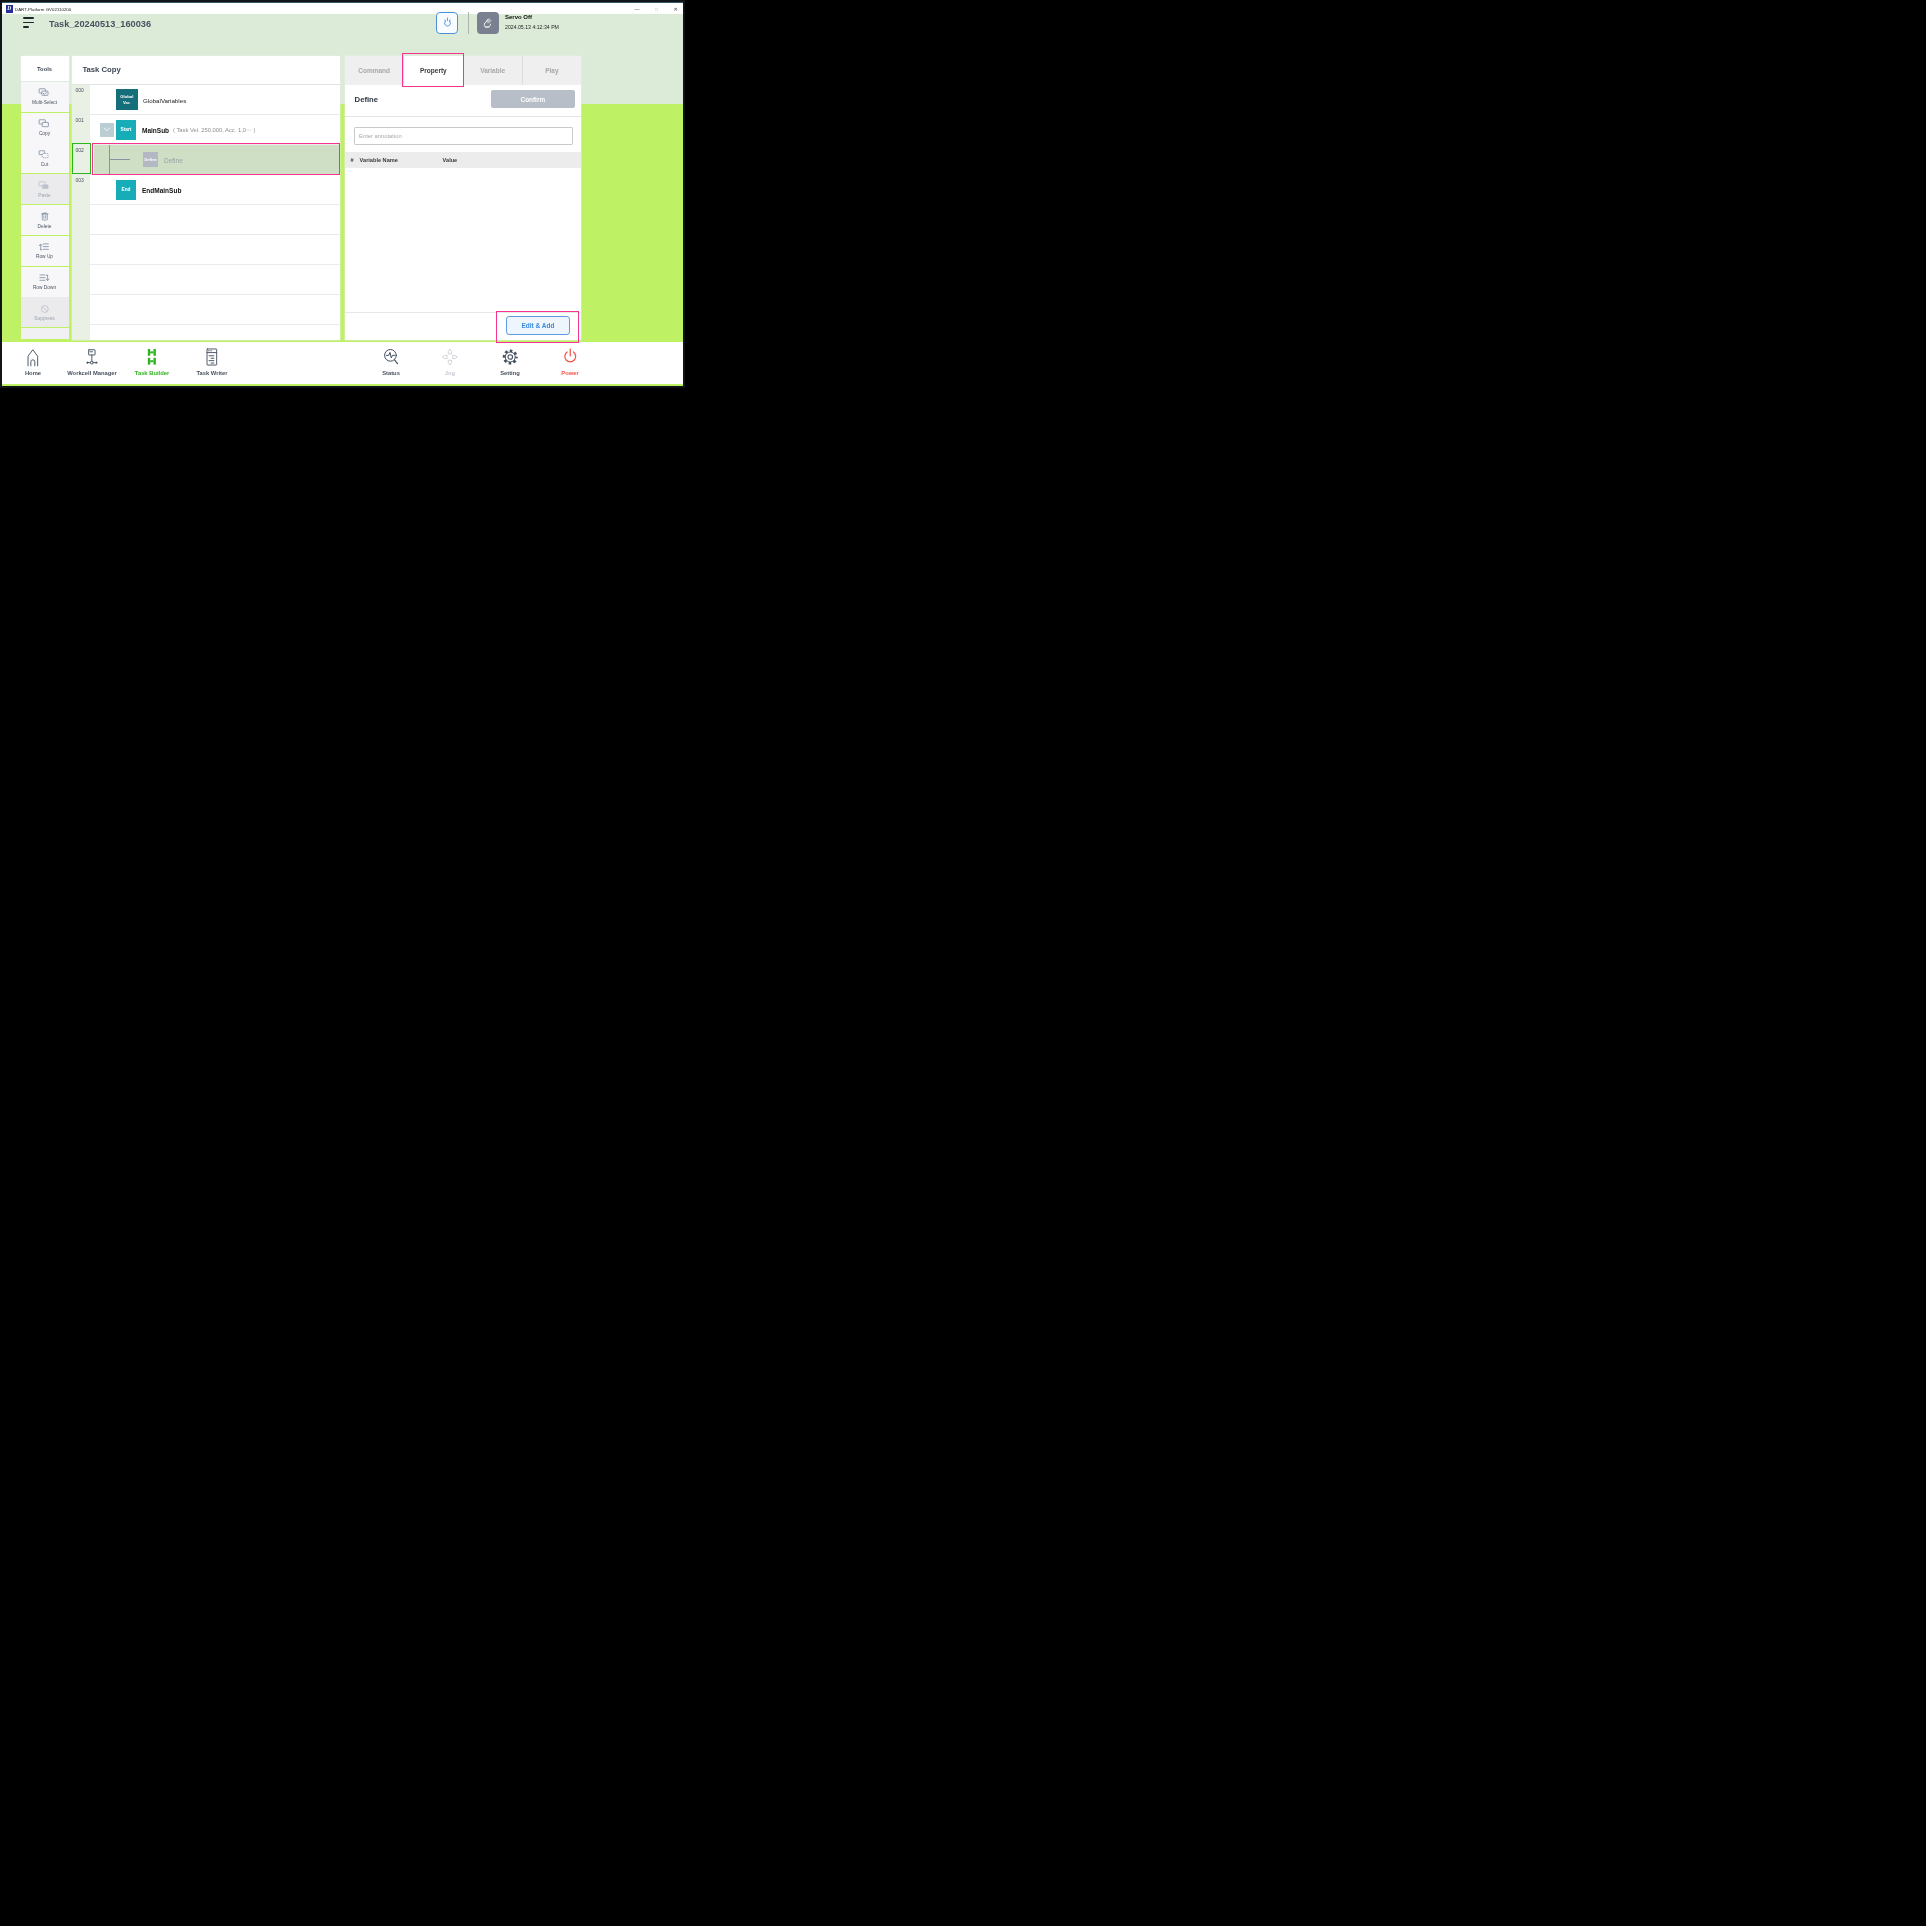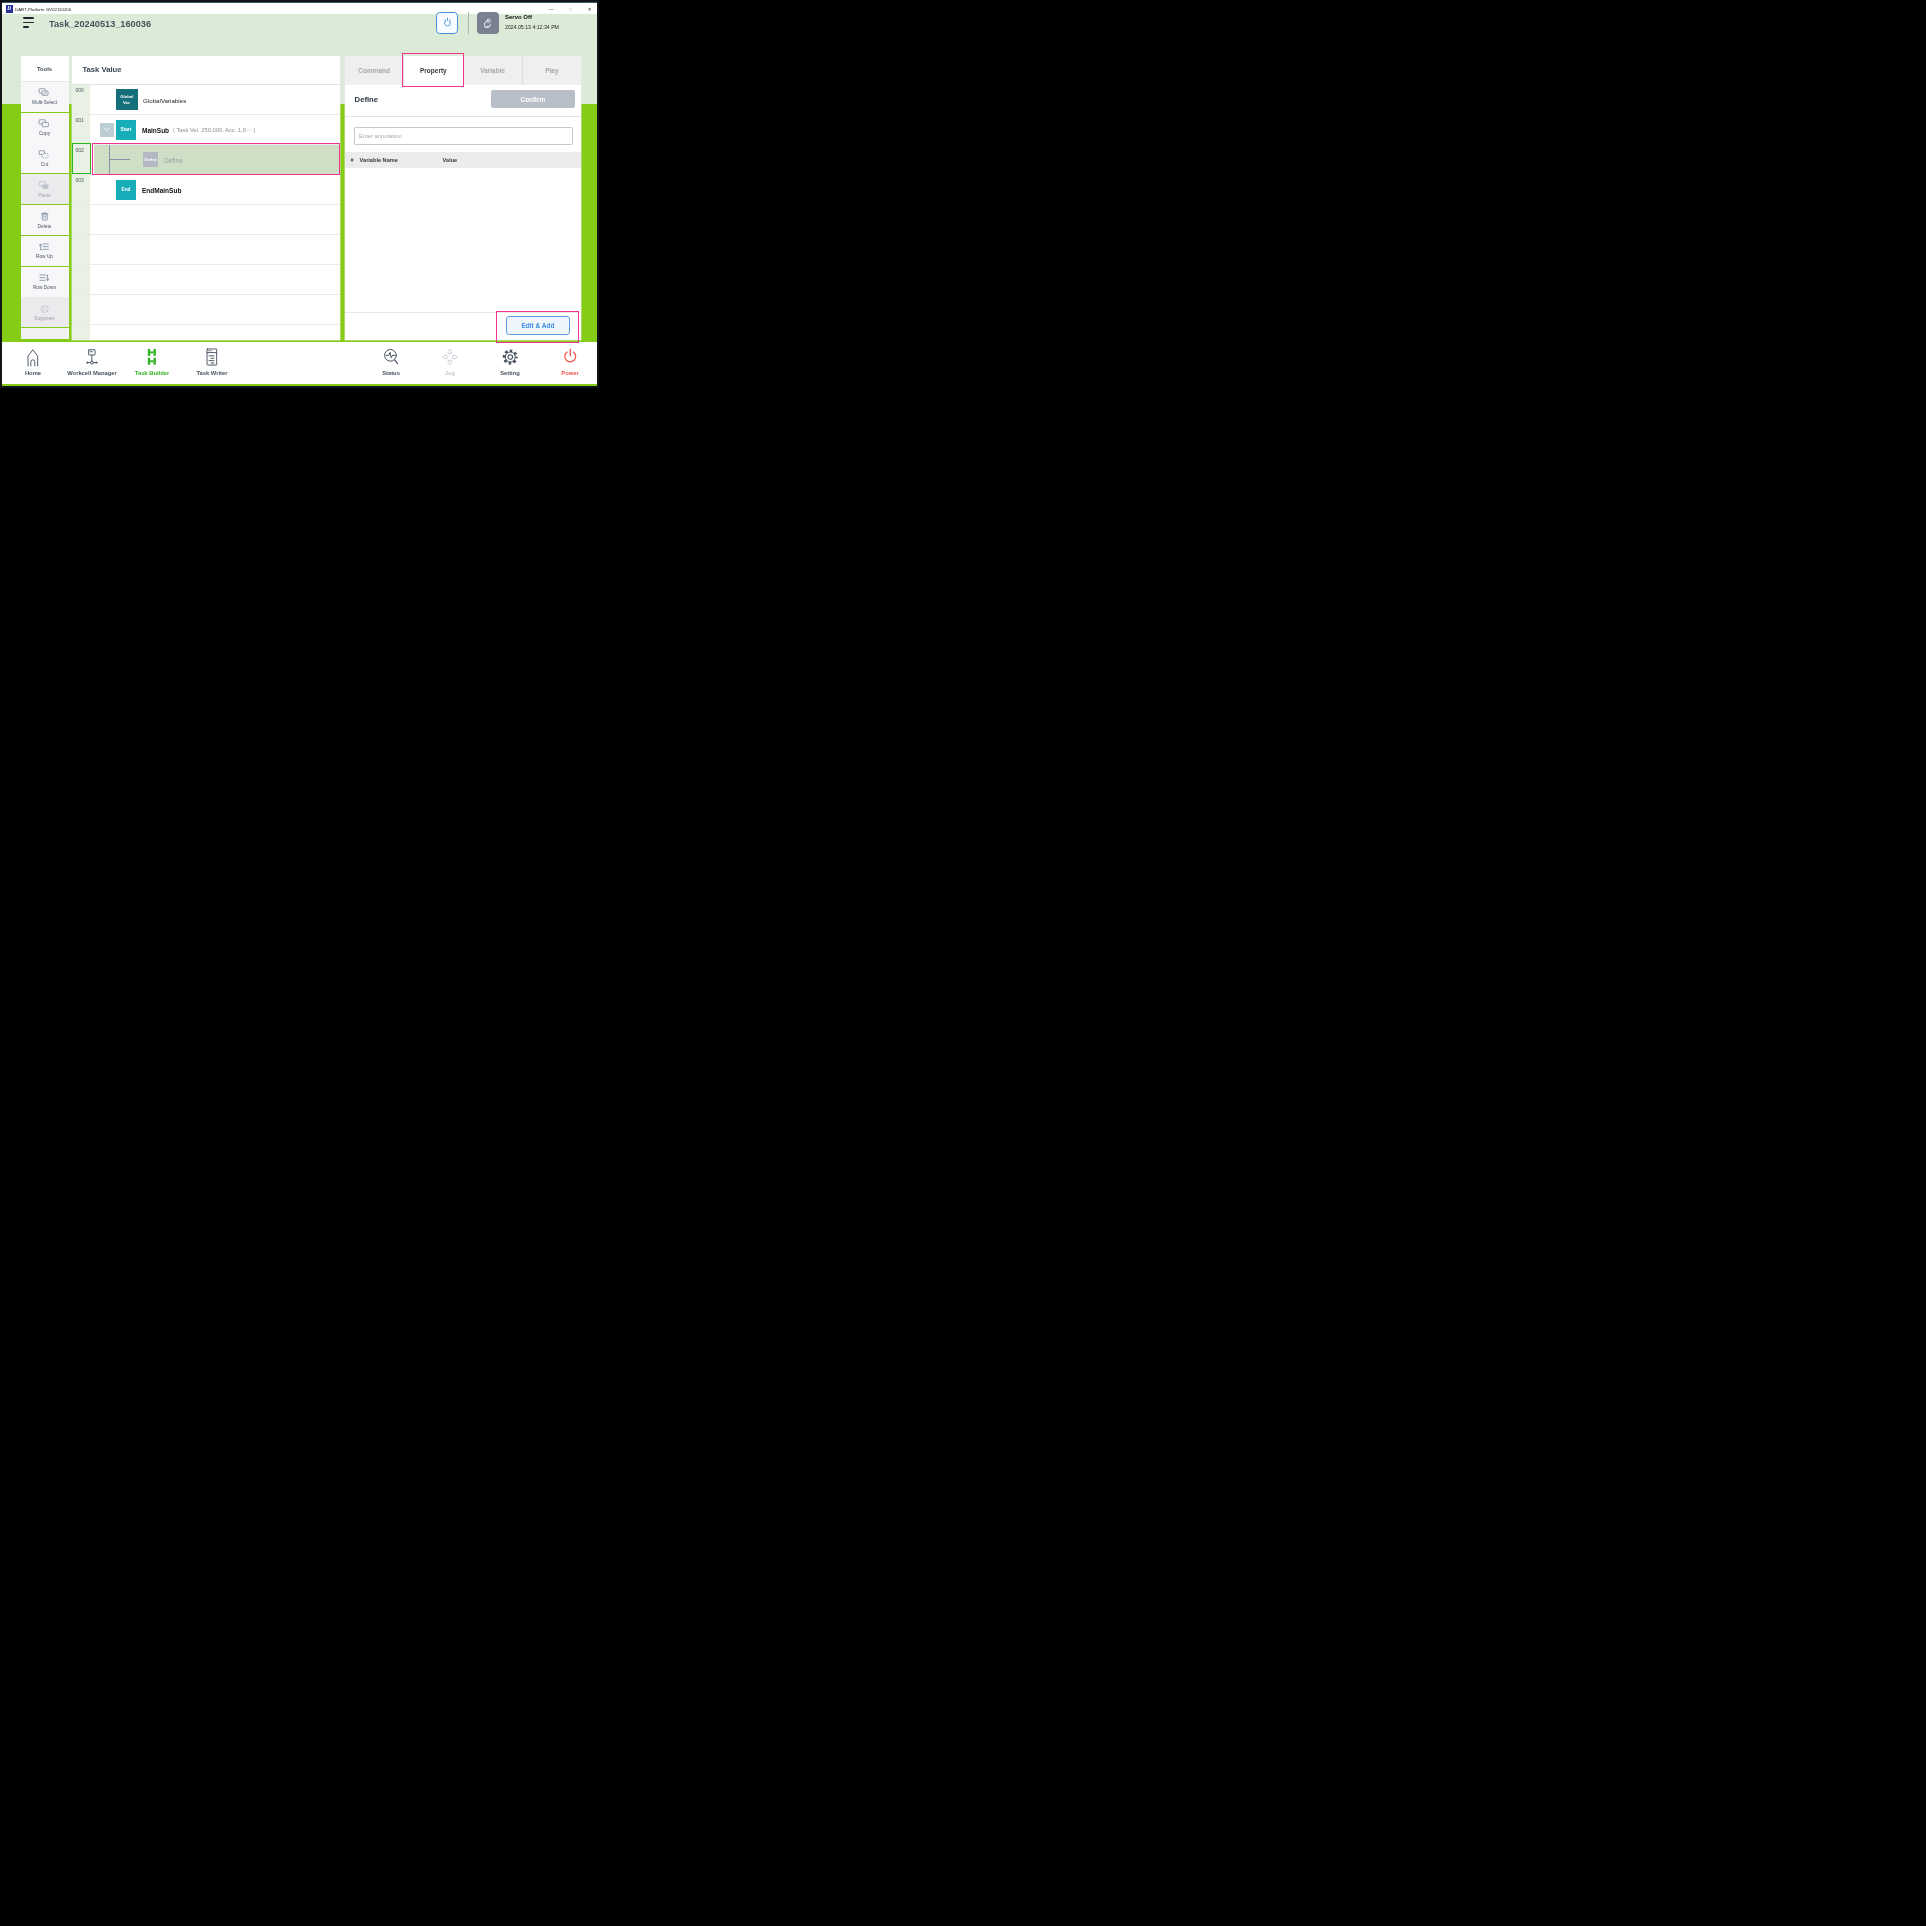--- a/index.html
+++ b/index.html
@@ -1,18 +1,18 @@
 <!DOCTYPE html>
 <html style="font-size:6.2px"><head>
 <meta charset="utf-8">
 <style>
   * { margin:0; padding:0; box-sizing:border-box; }
   html,body { background:#000; }
   body { font-family:"Liberation Sans", sans-serif; }
-  .frame { position:relative; width:599px; height:388px; background:#84cc16;
+  .frame { position:relative; width:685px; height:388px; background:#bef264;
            border:2.3px solid #111417; overflow:hidden; }
   .inner { position:absolute; inset:0; }
 
   
   .titlebar { position:absolute; left:0; top:0; width:100%; height:12.3px; background:#fff;
               border-top:0.8px solid #355a6d; }
   .logo { position:absolute; left:3.5px; top:2.3px; width:7.3px; height:7.3px; background:#232e9b;
           color:#fff; font-weight:800; font-style:italic; font-size:5.4px; text-align:center;
           line-height:7.3px; font-family:"Liberation Serif", serif; }
   .win-title { position:absolute; left:13px; top:3.5px; font-size:4.4px; color:#1b1b1b; }
@@ -254,21 +254,21 @@
         </svg>
       </span>
       <span class="lbl">Suppress</span>
     </div>
 
     <div class="tool-partial"></div>
   </div>
 
   <div class="panel tasklist">
     <div class="tl-head">
-      <div class="tl-title">Task Value</div>
+      <div class="tl-title">Task Copy</div>
     </div>
     <div class="rows">
       <div class="gutter"></div>
 
       <div class="trow">
         <span class="rnum">000</span>
         <div class="badge b-gv">Global Var.</div>
         <div class="rlabel">GlobalVariables</div>
       </div>
 

